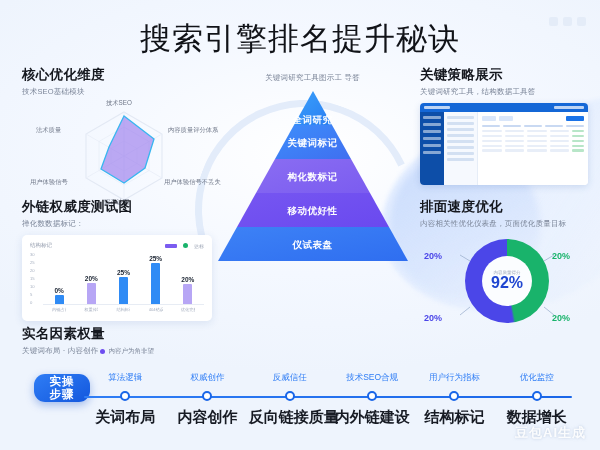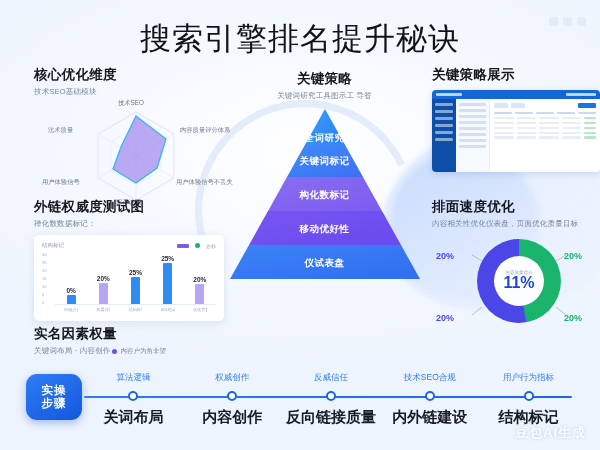--- a/index.html
+++ b/index.html
@@ -33,21 +33,21 @@
   .title {
     position: absolute; top: 18px; left: 0; width: 100%;
     text-align: center; font-size: 31px; font-weight: normal;
     color: #111318; letter-spacing: 1px;
   }
 
   .h2 { font-size: 13.5px; font-weight: bold; color: #15181f; letter-spacing: .3px; }
   .sub { font-size: 7.5px; color: #7b8598; margin-top: 3px; letter-spacing: .2px; }
 
   
-  .p { position: absolute; margin-left: 12px; }
+  .p { position: absolute; }
   #panel-core   { left: 22px;  top: 66px; width: 205px; }
   #panel-strat  { left: 215px; top: 70px; width: 195px; text-align: center; }
   #panel-show   { left: 420px; top: 66px; width: 168px; }
   #panel-bar    { left: 22px;  top: 198px; width: 190px; }
   #panel-speed  { left: 420px; top: 198px; width: 170px; }
   #panel-weight { left: 22px;  top: 325px; width: 240px; }
 
   
   .radar-wrap { position: relative; width: 205px; height: 105px; margin-top: 4px; }
   .radar-lab { position: absolute; font-size: 6.3px; color: #6e7687; white-space: nowrap; }
@@ -115,21 +115,21 @@
   .d-val { font-size: 16px; font-weight: bold; color: #1f46d0; line-height: 1.05; }
   .d-lab { position: absolute; font-size: 9px; font-weight: bold; }
 
   
   .wl { display: flex; align-items: center; gap: 4px; margin-top: 3px; }
   .wl i { width: 5px; height: 5px; border-radius: 50%; background: #6d4df0; display: block; }
   .wl span { font-size: 6.5px; color: #7b8598; }
 
   
   #timeline { position: absolute; left: 22px; top: 370px; width: 556px; height: 62px; }
-  .badge { position: absolute; left: 4px; top: 4px; width: 56px; height: 46px; border-radius: 11px;
+  .badge { position: absolute; left: 12px; top: 4px; width: 56px; height: 28px; border-radius: 11px;
            background: linear-gradient(150deg, #2f7df5, #1357dd);
            box-shadow: 0 3px 8px rgba(20,80,200,.35);
            display: flex; flex-direction: column; align-items: center; justify-content: center;
            color: #fff; font-weight: bold; font-size: 11.5px; line-height: 1.1; letter-spacing: 1px; }
   .tl-line { position: absolute; left: 62px; right: 6px; top: 26px; height: 2px;
              background: linear-gradient(90deg, #2f7df5, #1a66e8); border-radius: 2px; }
   .tl-steps { position: absolute; left: 62px; right: 0; top: 0; height: 62px; display: flex; }
   .tl-step { flex: 1; position: relative; text-align: center; }
   .tl-top { font-size: 8.5px; color: #2f7df5; position: absolute; top: 2px; left: 0; width: 100%;
             white-space: nowrap; }
@@ -179,21 +179,20 @@
     <span class="radar-lab" style="left:84px;  top:-2px;">技术SEO</span>
     <span class="radar-lab" style="left:146px; top:25px;">内容质量评分体系</span>
     <span class="radar-lab" style="left:142px; top:77px;">用户体验信号不丢失</span>
     <span class="radar-lab" style="left:82px;  top:97px;">留存达图</span>
     <span class="radar-lab" style="left:8px;   top:77px;">用户体验信号</span>
     <span class="radar-lab" style="left:14px;  top:25px;">法术质量</span>
   </div>
 </div>
 
 <div class="p" id="panel-strat">
-  <div class="h2">关键策略</div>
   <div class="sub">关键词研究工具图示工 导答</div>
   <div class="pyr">
     <svg width="190" height="180" viewBox="0 0 190 180" style="position:absolute;left:0;top:0">
       <defs>
         <linearGradient id="g1" x1="0" y1="0" x2="1" y2="1">
           <stop offset="0" stop-color="#3aa0fb"></stop>
             <stop offset="1" stop-color="#2a7ef2"></stop>
           </linearGradient>
         <linearGradient id="g2" x1="0" y1="0" x2="1" y2="1">
           <stop offset="0" stop-color="#3d8efb"></stop>
@@ -221,20 +220,21 @@
     <div class="pyr-row" style="top:22px;  height:18px;">全词研究</div>
     <div class="pyr-row" style="top:45px;  height:18px;">关键词标记</div>
     <div class="pyr-row" style="top:79px;  height:18px;">构化数标记</div>
     <div class="pyr-row" style="top:113px; height:18px;">移动优好性</div>
     <div class="pyr-row" style="top:147px; height:18px;">仪试表盘</div>
   </div>
 </div>
 
 <div class="p" id="panel-show">
   <div class="h2">关键策略展示</div>
+  <div class="sub">关键词研究工具，结构数据工具答</div>
   <div class="dash">
     <div class="dash-top">
       <span style="width:26px"></span>
       <span style="width:30px"></span>
     </div>
     <div class="dash-body">
       <div class="dash-side">
         <i></i>
           <i></i>
         <i></i>
@@ -360,21 +360,21 @@
   </div>
 </div>
 
 <div class="p" id="panel-speed">
   <div class="h2">排面速度优化</div>
   <div class="sub">内容相关性优化仪表盘，页面优化质量目标</div>
   <div class="donut-wrap">
     <div class="donut" style="background: conic-gradient(#19b36b 0deg 100deg, #19b36b 100deg 168deg, #4b46e8 172deg 300deg, #4b46e8 300deg 360deg);"></div>
     <div class="d-center">
       <span class="d-cap">内容质量得分</span>
-      <span class="d-val">11%</span>
+      <span class="d-val">92%</span>
     </div>
     <span class="d-lab" style="left:132px; top:18px;  color:#19b36b;">20%</span>
     <span class="d-lab" style="left:132px; top:80px;  color:#19b36b;">20%</span>
     <span class="d-lab" style="left:4px;   top:18px;  color:#4b46e8;">20%</span>
     <span class="d-lab" style="left:4px;   top:80px;  color:#4b46e8;">20%</span>
     <svg width="170" height="110" style="position:absolute;left:0;top:0;pointer-events:none">
       <line x1="124" y1="28" x2="134" y2="22" stroke="#9fb2cf" stroke-width=".8"></line>
       <line x1="124" y1="74" x2="134" y2="82" stroke="#9fb2cf" stroke-width=".8"></line>
       <line x1="50" y1="28" x2="40" y2="22" stroke="#9fb2cf" stroke-width=".8"></line>
       <line x1="50" y1="74" x2="40" y2="82" stroke="#9fb2cf" stroke-width=".8"></line>
@@ -418,16 +418,21 @@
     <div class="tl-step">
       <span class="tl-top">技术SEO合规</span>
       <span class="tl-node"></span>
       <span class="tl-bot">内外链建设</span>
     </div>
     <div class="tl-step">
       <span class="tl-top">用户行为指标</span>
       <span class="tl-node"></span>
       <span class="tl-bot">结构标记</span>
     </div>
+    <div class="tl-step">
+      <span class="tl-top">优化监控</span>
+      <span class="tl-node"></span>
+      <span class="tl-bot">数据增长</span>
+    </div>
   </div>
 </div>
 
 <div class="watermark">豆包AI生成</div>
 
 </body></html>

